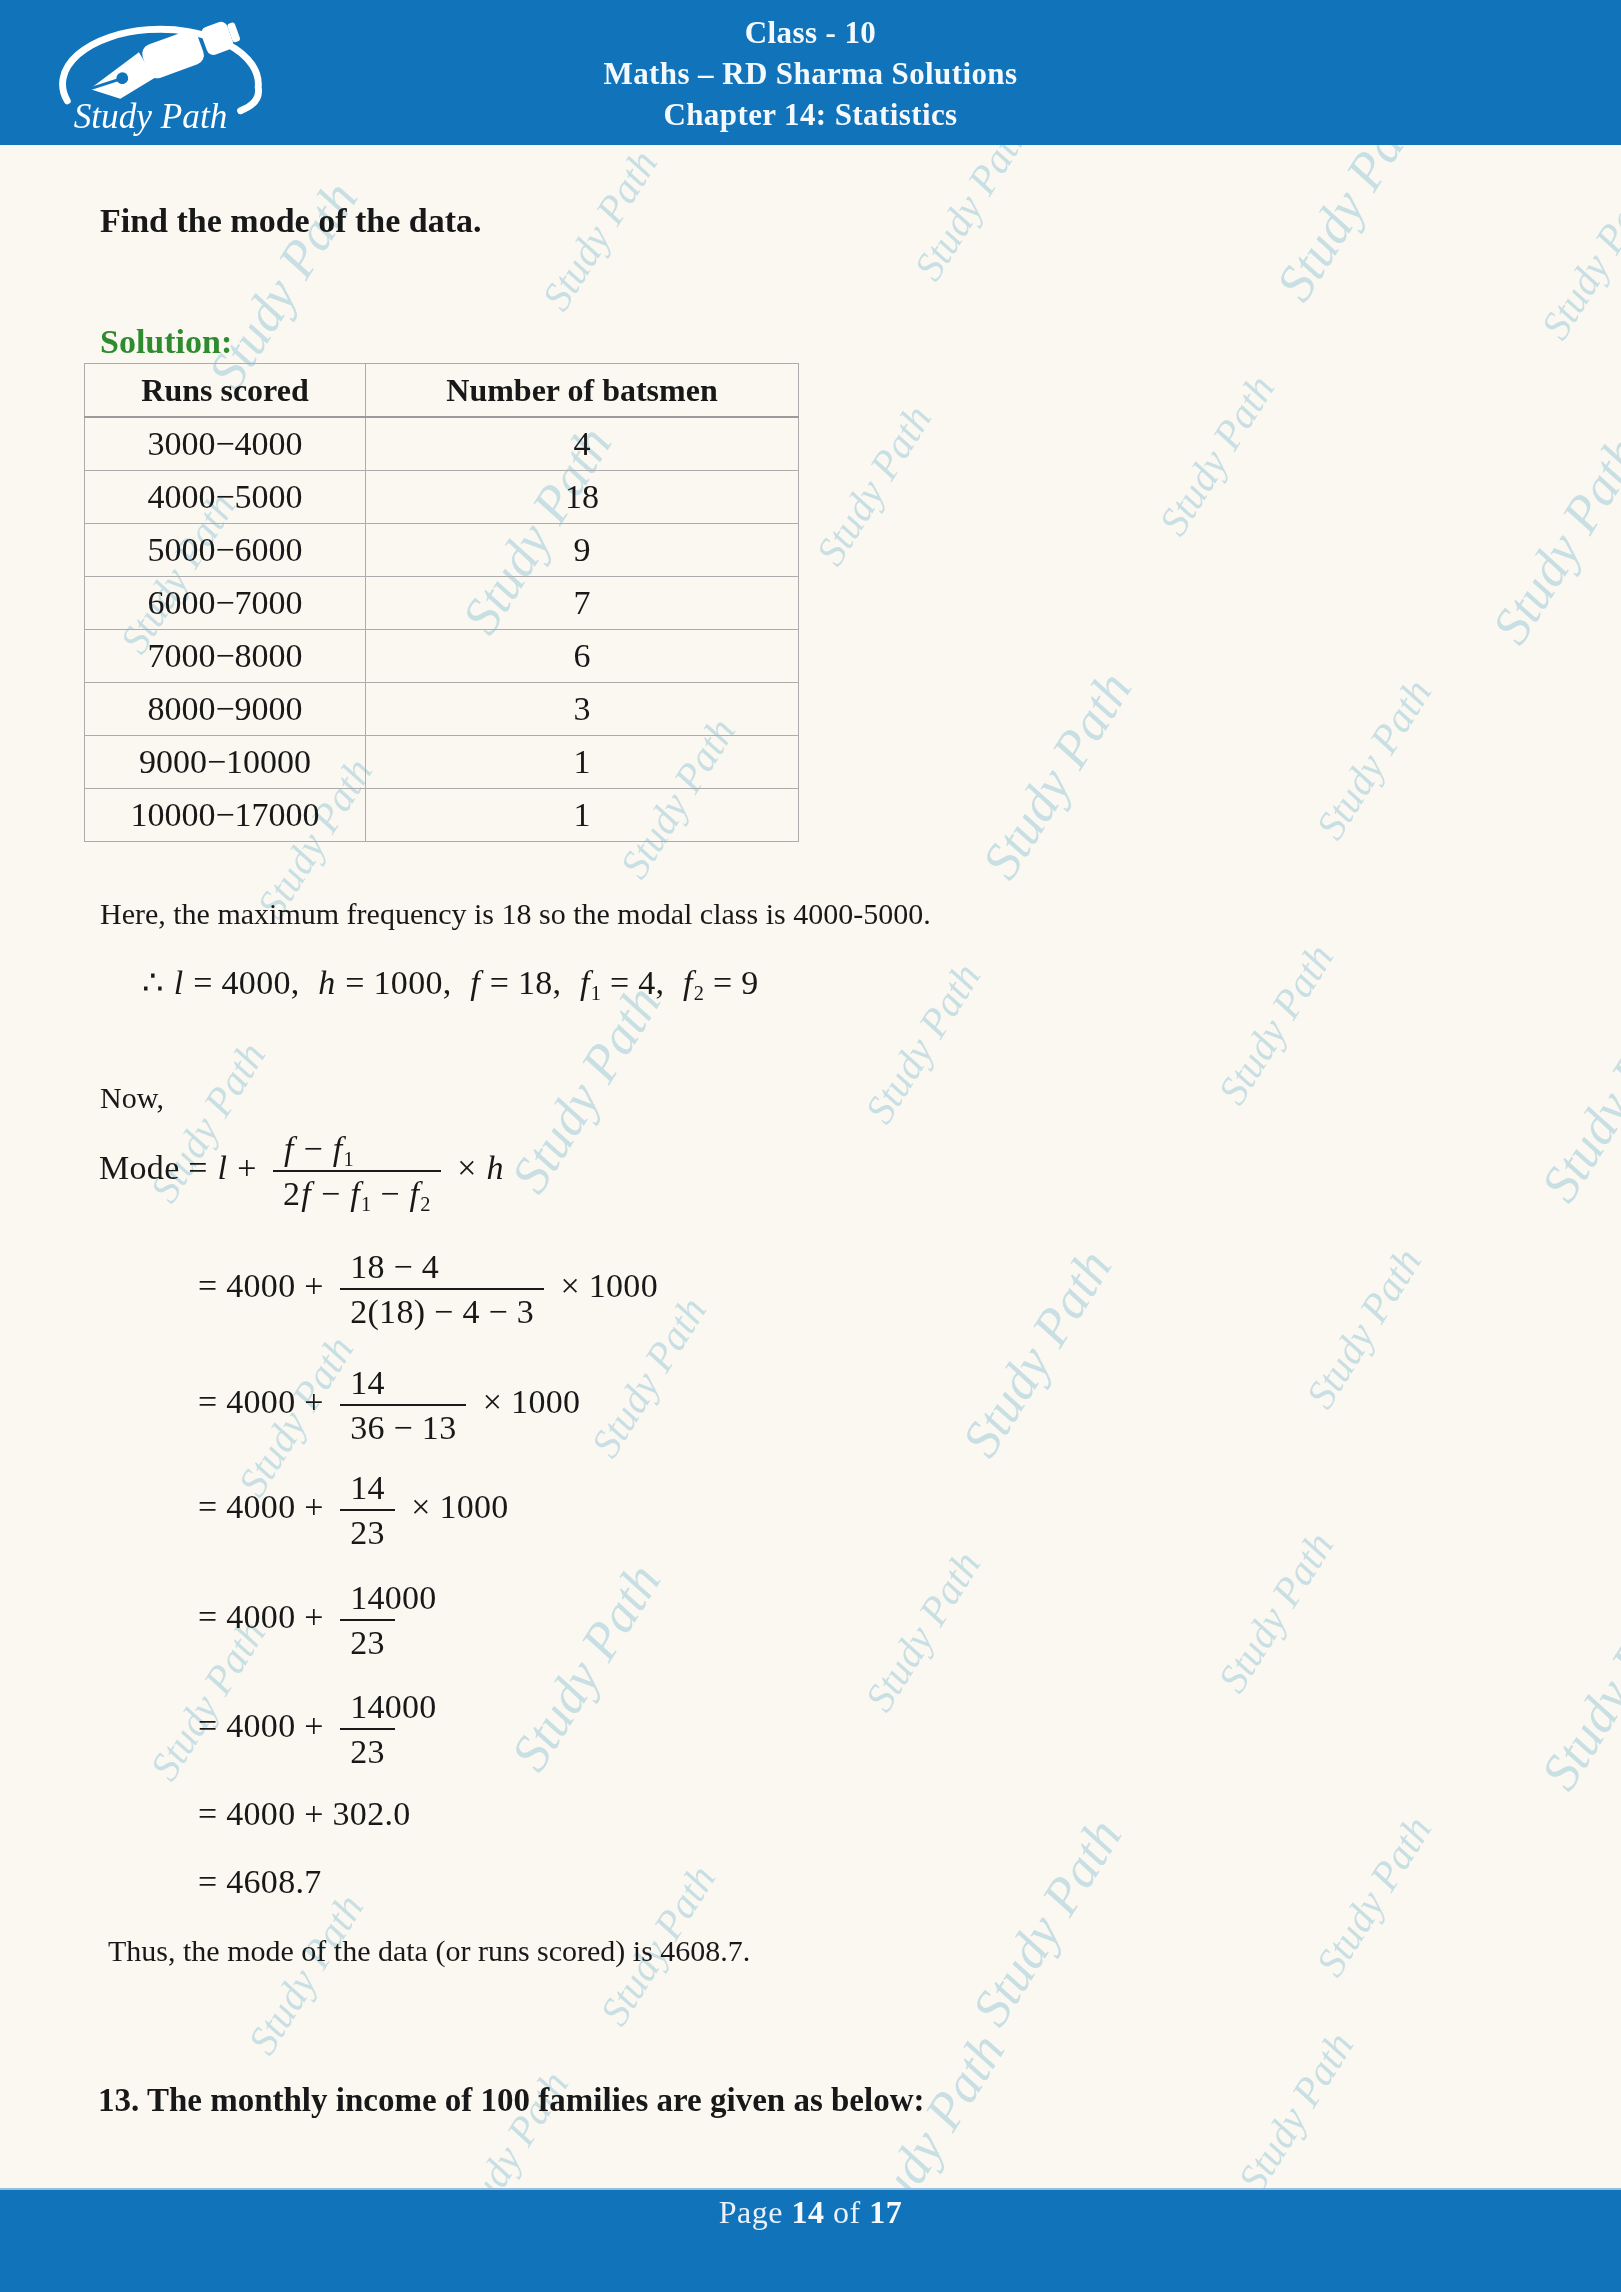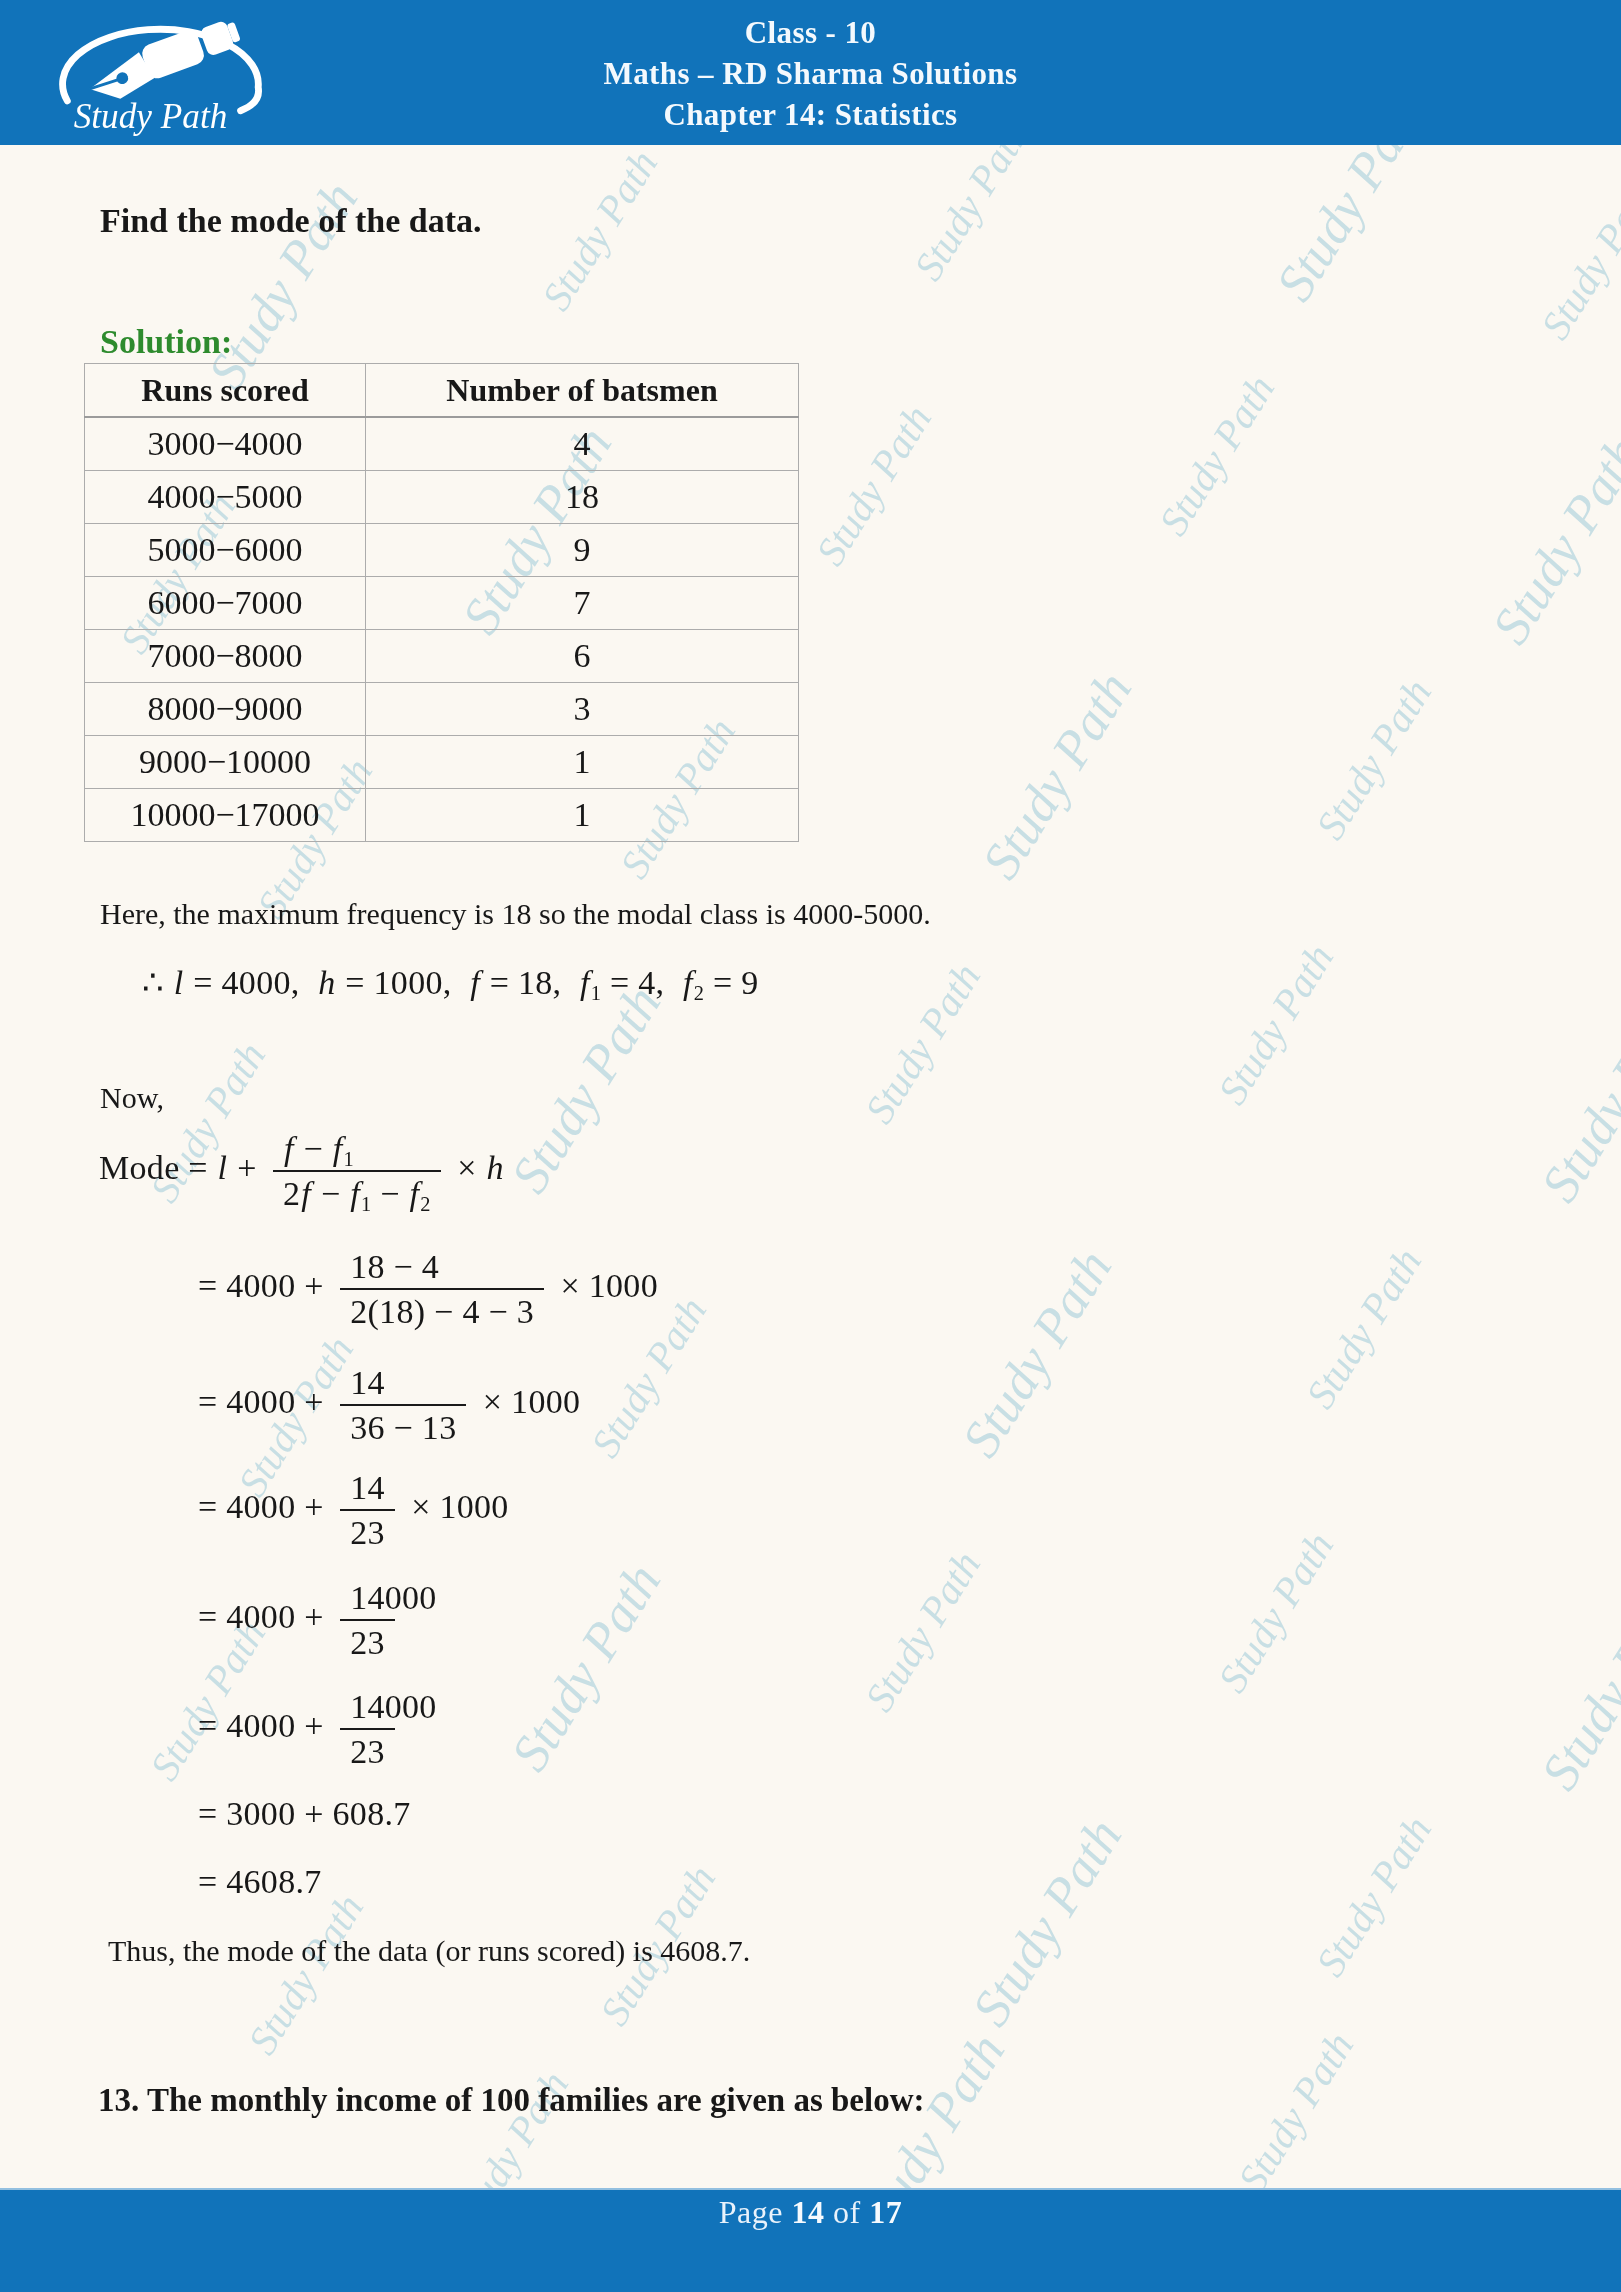--- a/index.html
+++ b/index.html
@@ -208,21 +208,21 @@
           <span class="den"><span>23</span></span>
         </span><span> × 1000</span></div>
     <div class="abs math step-4"><span>= 4000 + </span><span class="frac">
           <span class="num"><span>14000</span></span>
           <span class="den"><span>23</span></span>
         </span></div>
     <div class="abs math step-5"><span>= 4000 + </span><span class="frac">
           <span class="num"><span>14000</span></span>
           <span class="den"><span>23</span></span>
         </span></div>
-    <div class="abs math step-6"><span>= 3000 + 608.7</span></div>
+    <div class="abs math step-6"><span>= 4000 + 302.0</span></div>
     <div class="abs math step-7"><span>= 4608.7</span></div>
 
     <div class="abs para thus-line">Thus, the mode of the data (or runs scored) is 4608.7.</div>
 
     <div class="abs q13">13. The monthly income of 100 families are given as below:</div>
   </div>
 
   <div class="band band-footer">
     <div class="footer-text">
       <span>Page</span>

